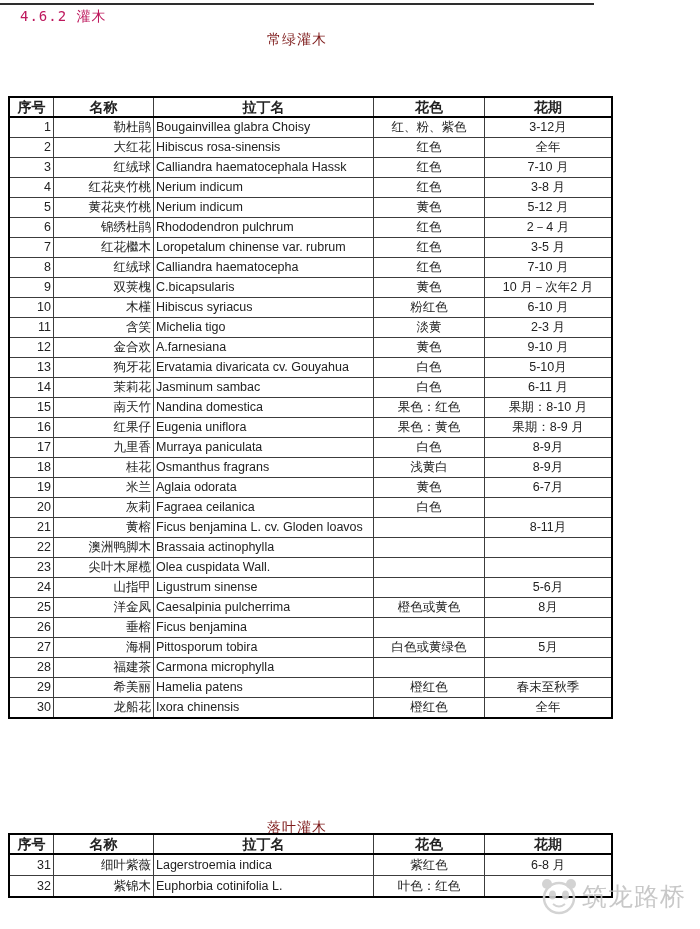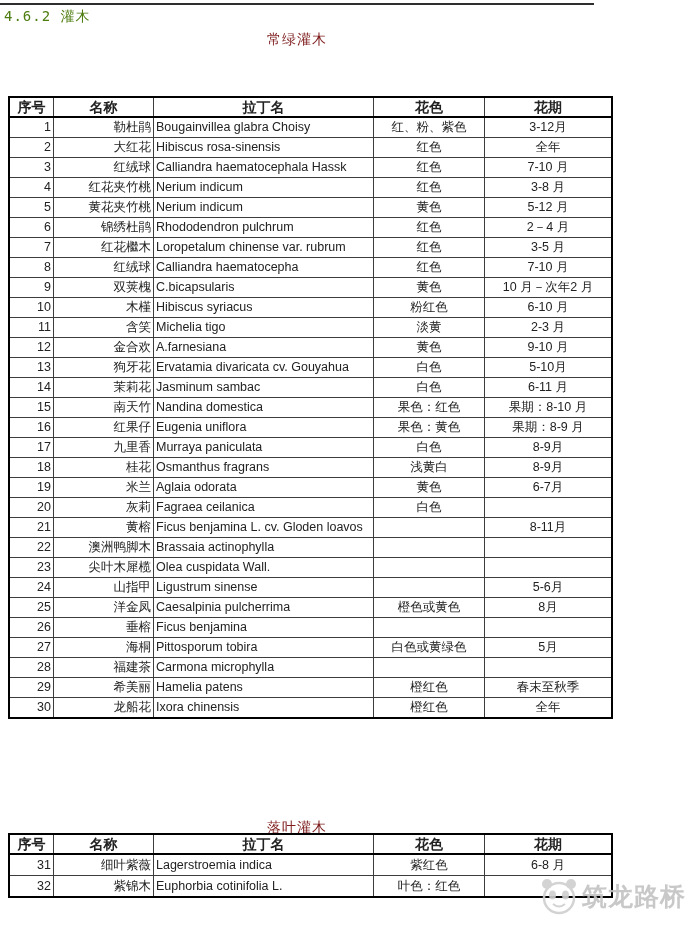--- a/index.html
+++ b/index.html
@@ -11,24 +11,24 @@
     position: relative;
     overflow: hidden;
   }
   .page { position: absolute; inset: 0; background: #fff; }
 
   .top-rule {
     position: absolute; left: 0; top: 3px;
     width: 594px; height: 2px; background: #2e2e2e;
   }
   .section-heading {
-    position: absolute; left: 4px; top: 8px;
+    position: absolute; left: 20px; top: 8px;
     font-size: 14px; letter-spacing: 1px;
     font-family: "DejaVu Sans Mono", "Liberation Mono", monospace;
-    color: #4d7c0f;
+    color: #be185d;
   }
   .table-title {
     position: absolute; left: 0; width: 594px;
     text-align: center; font-size: 14px; color: #7f1d1d;
     letter-spacing: 1px;
   }
   .title-evergreen { top: 31px; }
   .title-deciduous { top: 791px; margin-top: 28px; }
 
   table.plant-table {
@@ -66,21 +66,20 @@
   .col-color  { width: 106px; text-align: center; margin-top: 13px; }
   .col-period { width: 122px; text-align: center; }
 
   .watermark {
     position: absolute; left: 538px; top: 874px;
     width: 162px; height: 44px;
     display: flex; align-items: center;
     color: #c3c3c3;
     opacity: 0.9;
     pointer-events: none;
-    font-weight: bold;
   }
   .watermark-text {
     font-size: 25px;
     letter-spacing: 1px;
     font-family: "Liberation Serif", "DejaVu Serif", serif;
     white-space: nowrap;
   }
   .watermark-logo { width: 42px; height: 42px; flex: 0 0 auto; margin-right: 2px; }
 </style>
 </head>

